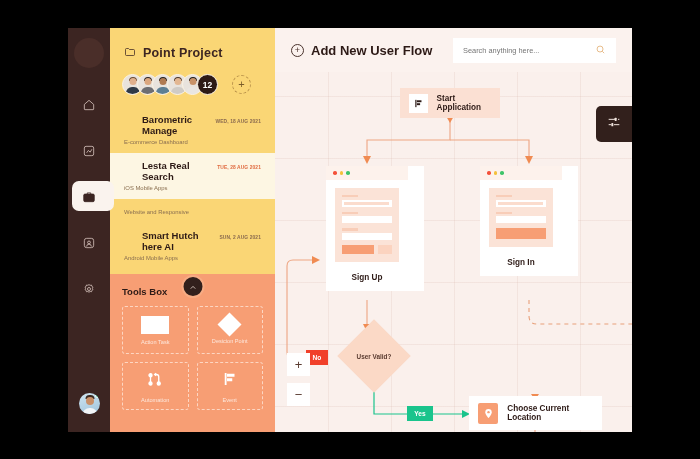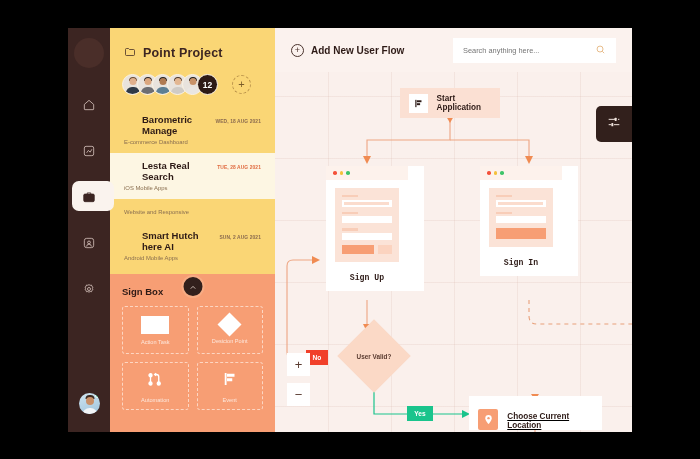--- a/index.html
+++ b/index.html
@@ -148,21 +148,21 @@
     position: absolute; left: 0; top: 0; right: 0; height: 44px;
     background: #fbf2ee; display: flex; align-items: center; padding: 0 16px;
     z-index: 3;
   }
   .addflow { display: flex; align-items: center; gap: 7px; }
   .addflow .circ {
     width: 13px; height: 13px; border-radius: 50%; border: 1px solid #4a332d;
     display: flex; align-items: center; justify-content: center;
     font-size: 9px; color: #4a332d; line-height: 1;
   }
-  .addflow .lbl { font-size: 10px; font-weight: bold; color: #2d1a16; }
+  .addflow .lbl { font-size: 13px; font-weight: bold; color: #2d1a16; }
   .searchbox {
     margin-left: auto; width: 163px; height: 25px; background: #fff;
     display: flex; align-items: center; padding: 0 10px; gap: 6px;
   }
   .searchbox input {
     border: none; outline: none; flex: 1; font-size: 7.4px;
     color: #b6a398; font-family: "Liberation Sans", sans-serif; background: transparent;
   }
   .searchbox svg { width: 11px; height: 11px; stroke: #e0a462; fill: none; stroke-width: 1.6; }
 
@@ -177,21 +177,21 @@
   
   .node { position: absolute; z-index: 3; }
   .node-start {
     left: 125px; top: 60px; width: 100px; height: 30px;
     background: #fbe0d3; display: flex; align-items: center; gap: 9px; padding-left: 9px;
   }
   .node-start .ic { width: 19px; height: 19px; background: #fff; display:flex; align-items:center; justify-content:center; }
   .node-start .ic svg { width: 11px; height: 11px; fill: #2d1a16; }
   .node-start .t { font-size: 8.2px; font-weight: bold; color: #2d1a16; }
 
-  .card { width: 98px; background: #fff; padding: 0 16px 0 0; z-index: 3; font-family: Liberation Mono, monospace; }
+  .card { width: 98px; background: #fff; padding: 0 16px 0 0; z-index: 3; }
   .card-sign-up { left: 51px; top: 138px; }
   .card-sign-in { left: 205px; top: 138px; }
   .card .bar { height: 14px; display: flex; align-items: center; gap: 3px; padding-left: 7px; background: #fdf2ec; }
   .card .bar i { width: 3.6px; height: 3.6px; border-radius: 50%; display: block; }
   .card .body { padding: 8px 9px 10px 9px; }
   .card .form { background: #fbe3d7; padding: 7px 7px 8px 7px; }
   .card .lbl2 { width: 16px; height: 2.2px; background: #f8cdb8; margin-bottom: 2.5px; }
   .card .inp { height: 7px; background: #fff; margin-bottom: 5px; position: relative; }
   .card .inp.filled::after { content:''; position:absolute; left:2px; top:2px; width:45px; height:3px; background:#fbdccd; }
   .card .btn-row { display: flex; gap: 4px; margin-top: 2px; }
@@ -212,21 +212,21 @@
 
   .badge {
     position: absolute; z-index: 5; color: #fff; font-size: 6.6px; font-weight: bold;
     display: flex; align-items: center; justify-content: center;
   }
   .badge-no { left: 31px; top: 322px; width: 22px; height: 15px; background: #f1402a; }
   .badge-yes { left: 132px; top: 378px; width: 26px; height: 15px; background: #19c48c; }
 
   .node-loc {
     left: 194px; top: 368px; width: 133px; height: 34px;
-    background: #fff; display: flex; align-items: flex-end; gap: 9px; padding-left: 9px; text-decoration: underline;
+    background: #fff; display: flex; align-items: center; gap: 9px; padding-left: 9px;
   }
   .node-loc .ic { width: 21px; height: 21px; background: #f79e74; display:flex; align-items:center; justify-content:center; border-radius:2px;}
   .node-loc .ic svg { width: 11px; height: 11px; fill: #fff; }
   .node-loc .t { font-size: 8.2px; font-weight: bold; color: #2d1a16; }
 
   .zoomctl { position: absolute; left: 12px; top: 325px; z-index: 6; }
   .zoomctl div {
     width: 23px; height: 23px; background: #fff; display: flex;
     align-items: center; justify-content: center; margin-bottom: 7px;
     font-size: 13px; color: #5a3b30; line-height: 1; font-weight: 300;
@@ -360,21 +360,21 @@
     <div class="collapse">
       <span>
         <svg viewBox="0 0 24 24">
             <path d="M6 15l6-6 6 6"></path>
           </svg>
       </span>
     </div>
   </div>
 
   <div class="tools">
-    <div class="tools-title">Sign Box</div>
+    <div class="tools-title">Tools Box</div>
     <div class="tools-grid">
       <div class="tool">
         <div class="sh-rect"></div>
         <div class="tool-label">Action Task</div>
       </div>
       <div class="tool">
         <div class="sh-diamond"></div>
         <div class="tool-label">Desicion Point</div>
       </div>
       <div class="tool">

